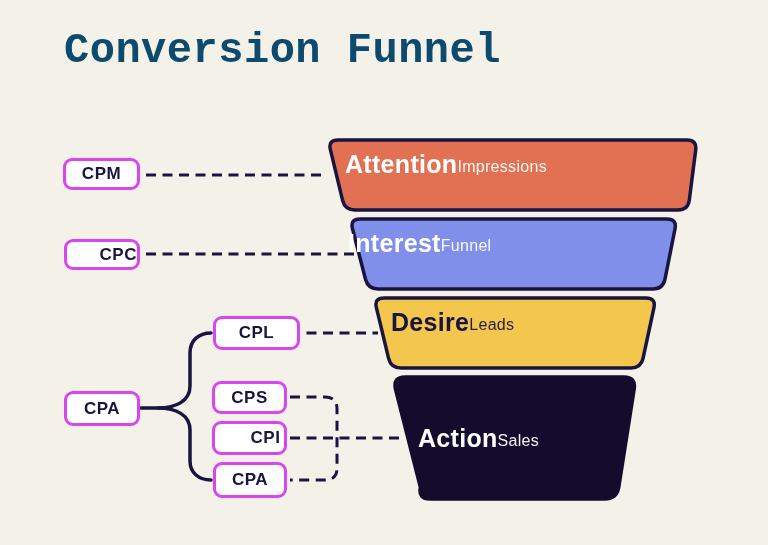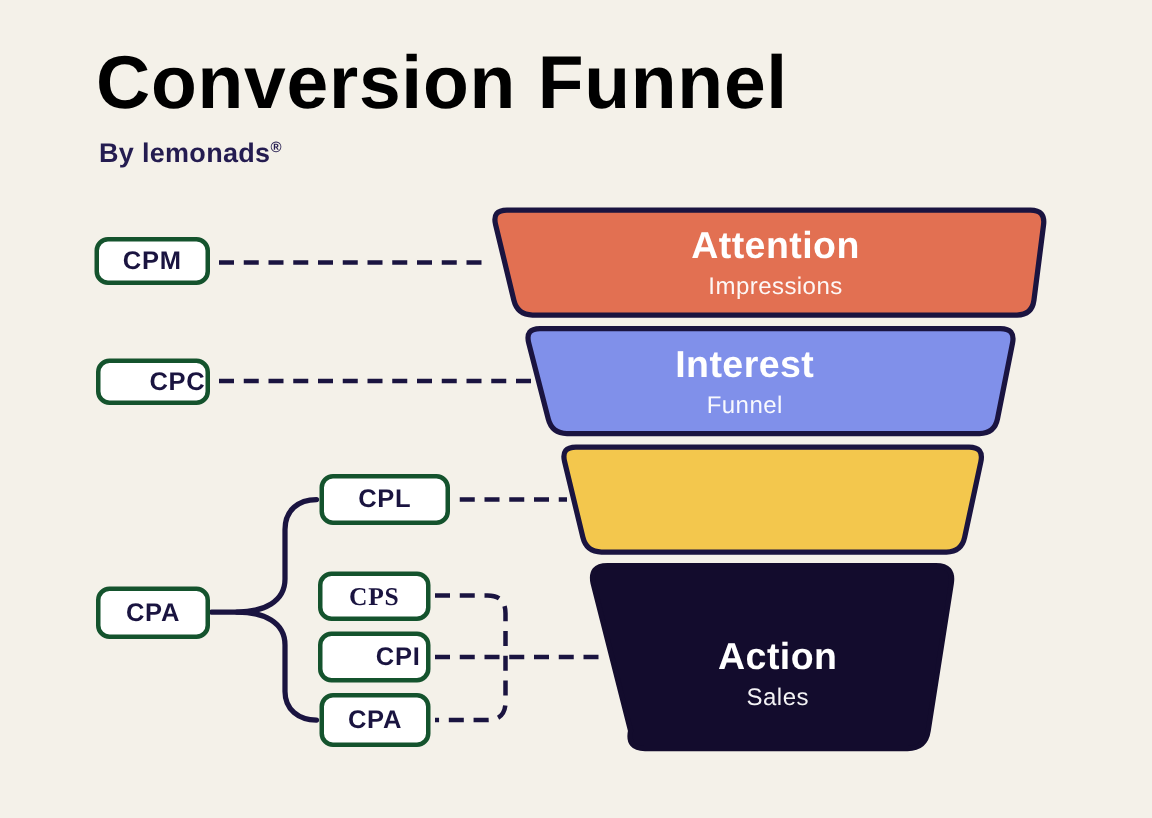--- a/index.html
+++ b/index.html
@@ -5,61 +5,60 @@
   html,body{margin:0;padding:0;}
   .canvas{
     position:relative;
     width:768px;height:545px;
     background:#F4F1E9;
     overflow:hidden;
     font-family:"Liberation Sans", sans-serif;
   }
   .page-title{
     position:absolute;left:64px;top:28px;margin:0;
-    font-family:Liberation Sans, sans-serif;
-    font-weight:700;font-size:50px;line-height:1.1;
-    letter-spacing:0.5px;color:#000000;
+    font-family:Liberation Mono, monospace;
+    font-weight:700;font-size:42px;line-height:1.1;
+    letter-spacing:0.5px;color:#0c4a6e;
   }
   .byline{
     position:absolute;left:66px;top:92px;
     font-size:18px;font-weight:700;color:#241C50;
     letter-spacing:0.2px;
   }
   .byline sup{font-size:10px;font-weight:700;}
   .art{position:absolute;left:0;top:0;}
   .box{
     position:absolute;
     background:#FFFFFF;
-    border:3px solid #14532d;
+    border:3px solid #d946ef;
     border-radius:9px;
     display:flex;align-items:center;justify-content:center;
     font-weight:700;font-size:17px;color:#1A1440;
     letter-spacing:0.5px;
     box-sizing:border-box;
   }
   .stage-text{
     position:absolute;
-    display:flex;flex-direction:column;align-items:center;justify-content:flex-start;
+    display:flex;align-items:center;justify-content:flex-start;
     text-align:center;pointer-events:none;
   }
   .stage-title{
     font-size:25px;font-weight:700;letter-spacing:0.3px;line-height:1.1;
   }
   .stage-sub{
     font-size:16px;font-weight:400;letter-spacing:0.3px;margin-top:4px;opacity:0.95;
   }
 </style>
 </head>
 <body>
 
 <div class="canvas">
 
   <h1 class="page-title">Conversion Funnel</h1>
 
-  <div class="byline"><span>By</span>&nbsp;<span>lemonads</span><sup>®</sup></div>
 
   <svg class="art" width="768" height="545" viewBox="0 0 768 545">
 
     <g fill="none" stroke-width="3" stroke-dasharray="10 6.5" stroke="#1A1440">
       <path d="M146 175 L 324 175"></path>
       <path d="M146 254 L 356 254"></path>
       <path d="M290 333 L 378 333"></path>
       <path d="M290 438 L 400 438"></path>
       <path d="M290 397 L 325 397 Q 337 397 337 409 L 337 468 Q 337 480 325 480 L 290 480"></path>
     </g>
@@ -84,20 +83,24 @@
   <div class="stage-text" style="left:345px;top:151px;width:344px;color:#FFFFFF;">
     <div class="stage-title">Attention</div>
     <div class="stage-sub">Impressions</div>
   </div>
 
   <div class="stage-text" style="left:348px;top:230px;width:297px;color:#FFFFFF;">
     <div class="stage-title">Interest</div>
     <div class="stage-sub">Funnel</div>
   </div>
 
+  <div class="stage-text" style="left:391px;top:309px;width:252px;color:#1A1440;">
+    <div class="stage-title">Desire</div>
+    <div class="stage-sub">Leads</div>
+  </div>
 
   <div class="stage-text" style="left:418px;top:412px;width:201px;color:#FFFFFF;margin-top:13px;">
     <div class="stage-title">Action</div>
     <div class="stage-sub">Sales</div>
   </div>
 
   <div class="box" style="left:63px;top:158px;width:77px;height:32px;">
     <span>CPM</span>
   </div>
 
@@ -106,21 +109,21 @@
   </div>
 
   <div class="box" style="left:213px;top:316px;width:87px;height:34px;">
     <span>CPL</span>
   </div>
 
   <div class="box" style="left:64px;top:391px;width:76px;height:35px;">
     <span>CPA</span>
   </div>
 
-  <div class="box" style="left:212px;top:381px;width:75px;height:33px;font-family:Liberation Serif, serif;">
+  <div class="box" style="left:212px;top:381px;width:75px;height:33px;">
     <span>CPS</span>
   </div>
 
   <div class="box" style="left:212px;top:421px;width:75px;height:34px;padding-left:32px;">
     <span>CPI</span>
   </div>
 
   <div class="box" style="left:213px;top:462px;width:74px;height:36px;">
     <span>CPA</span>
   </div>

